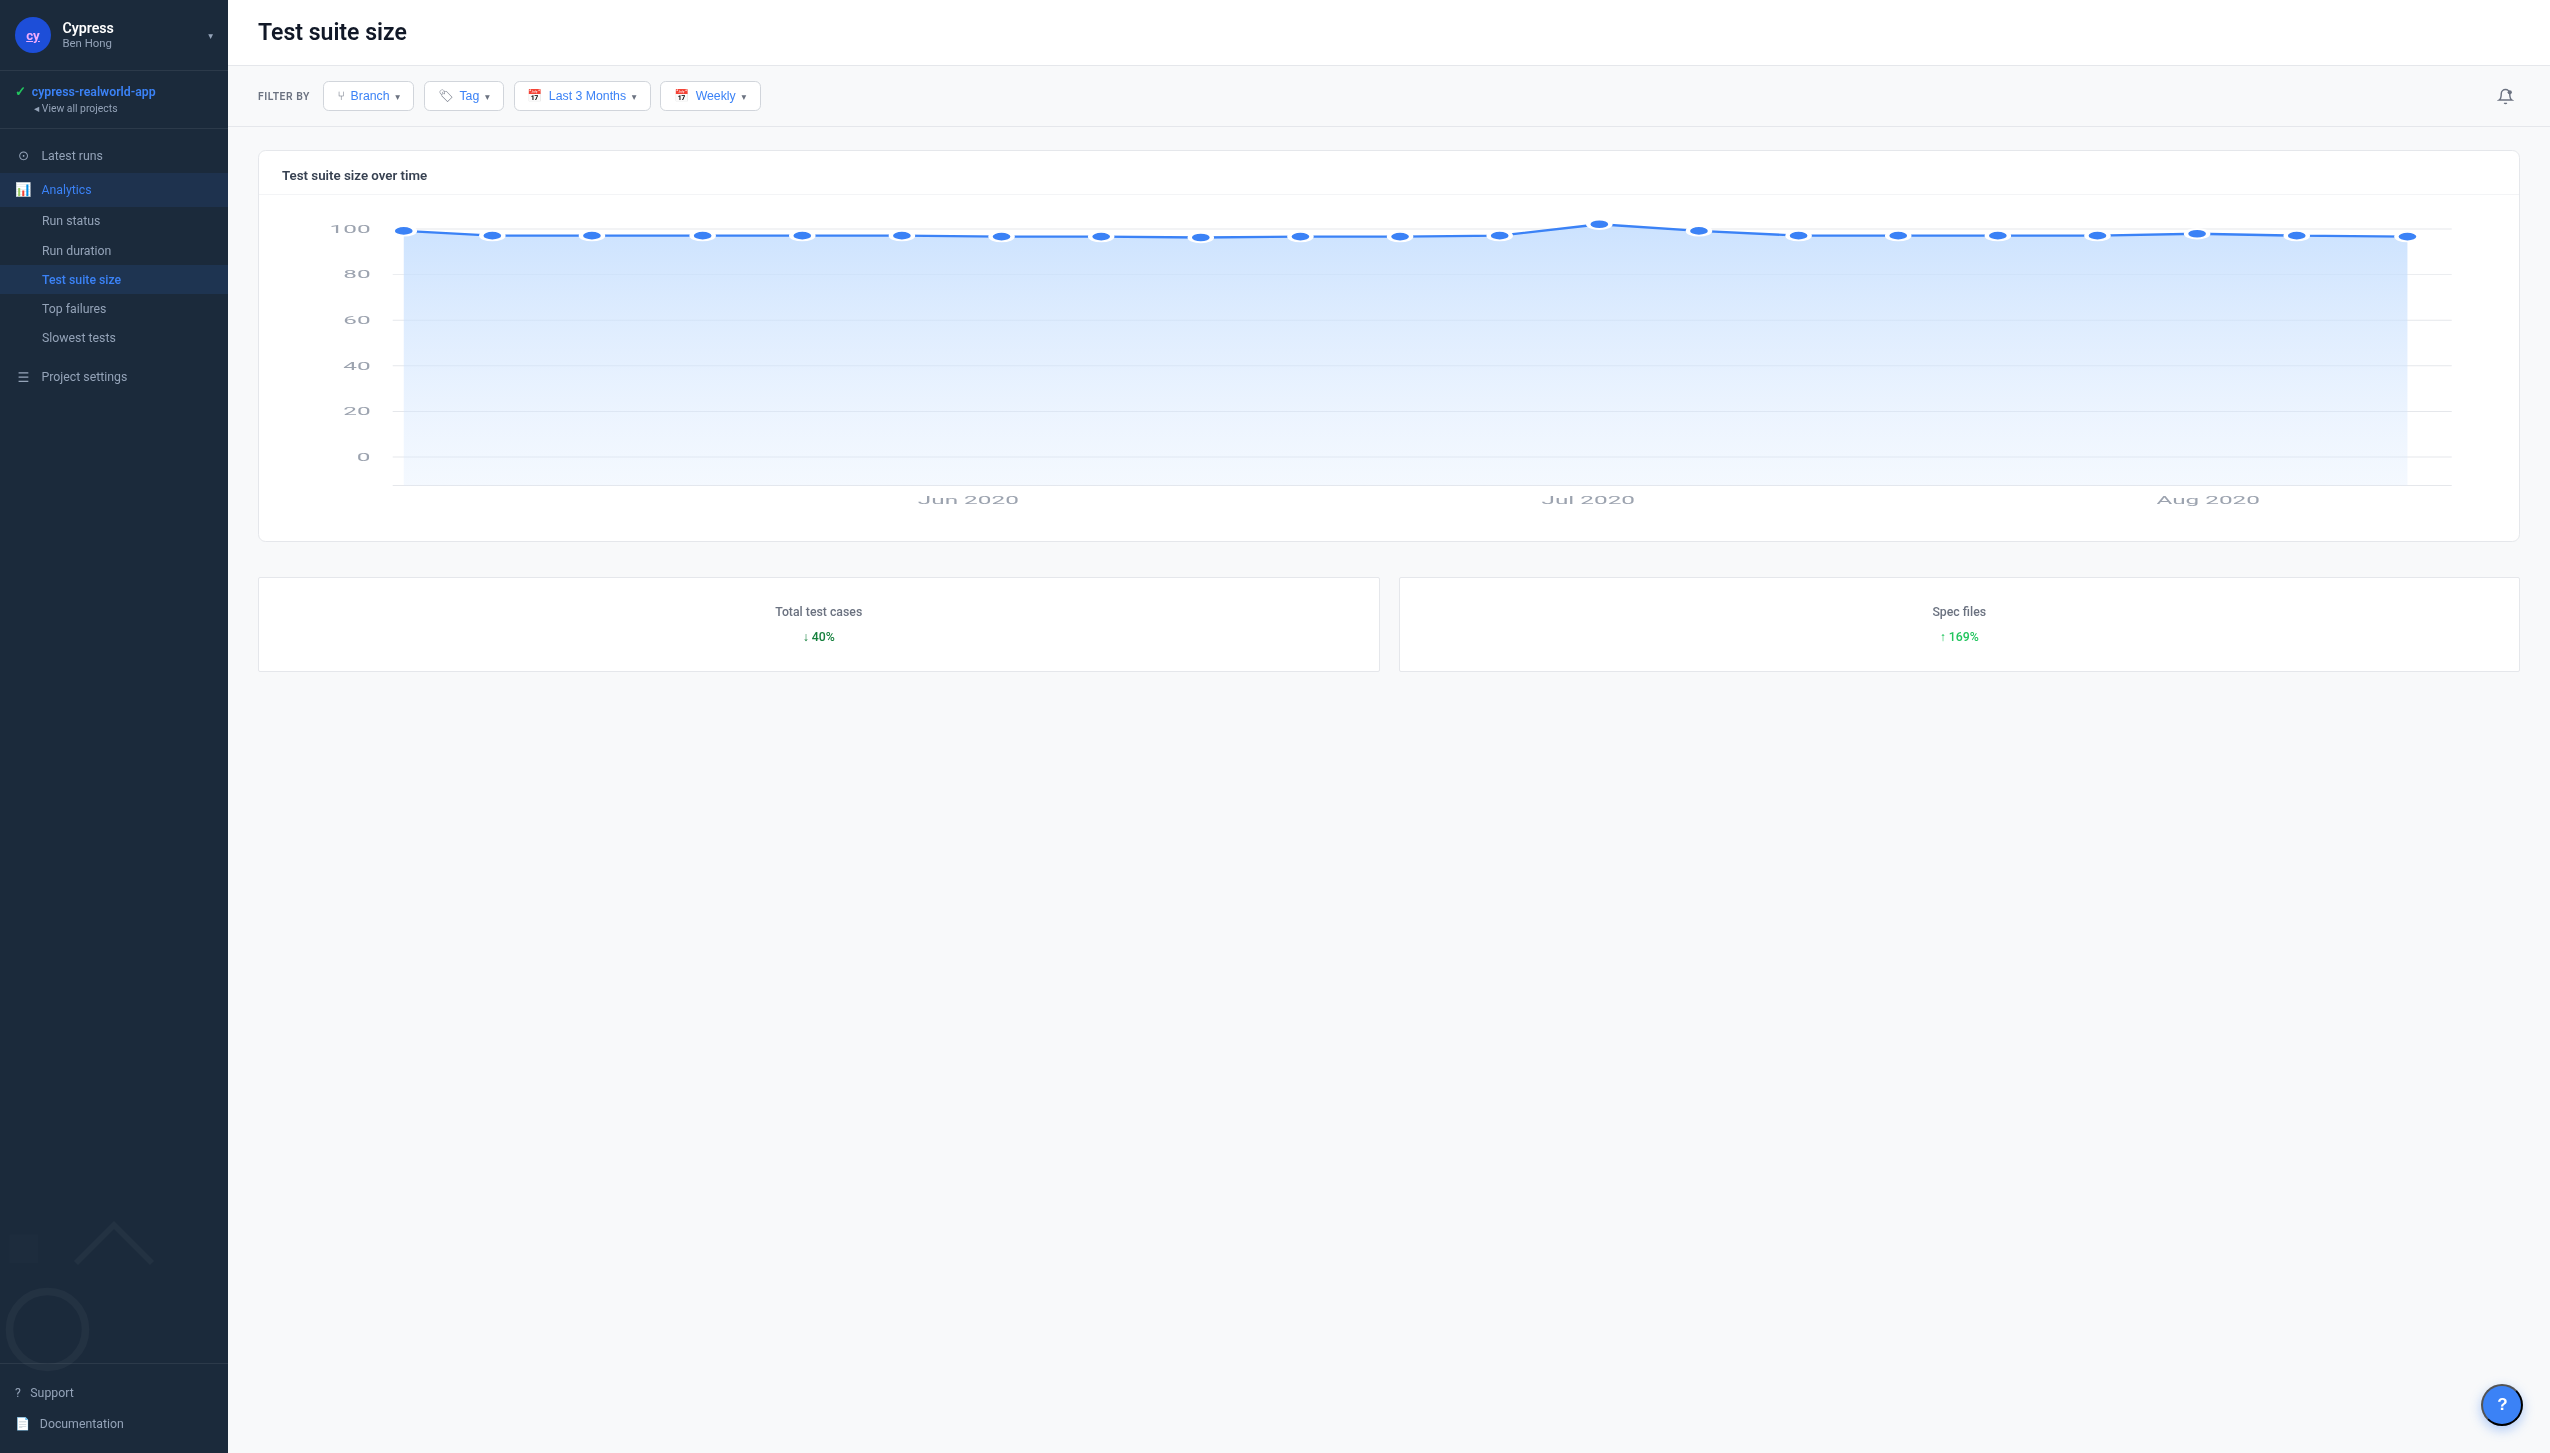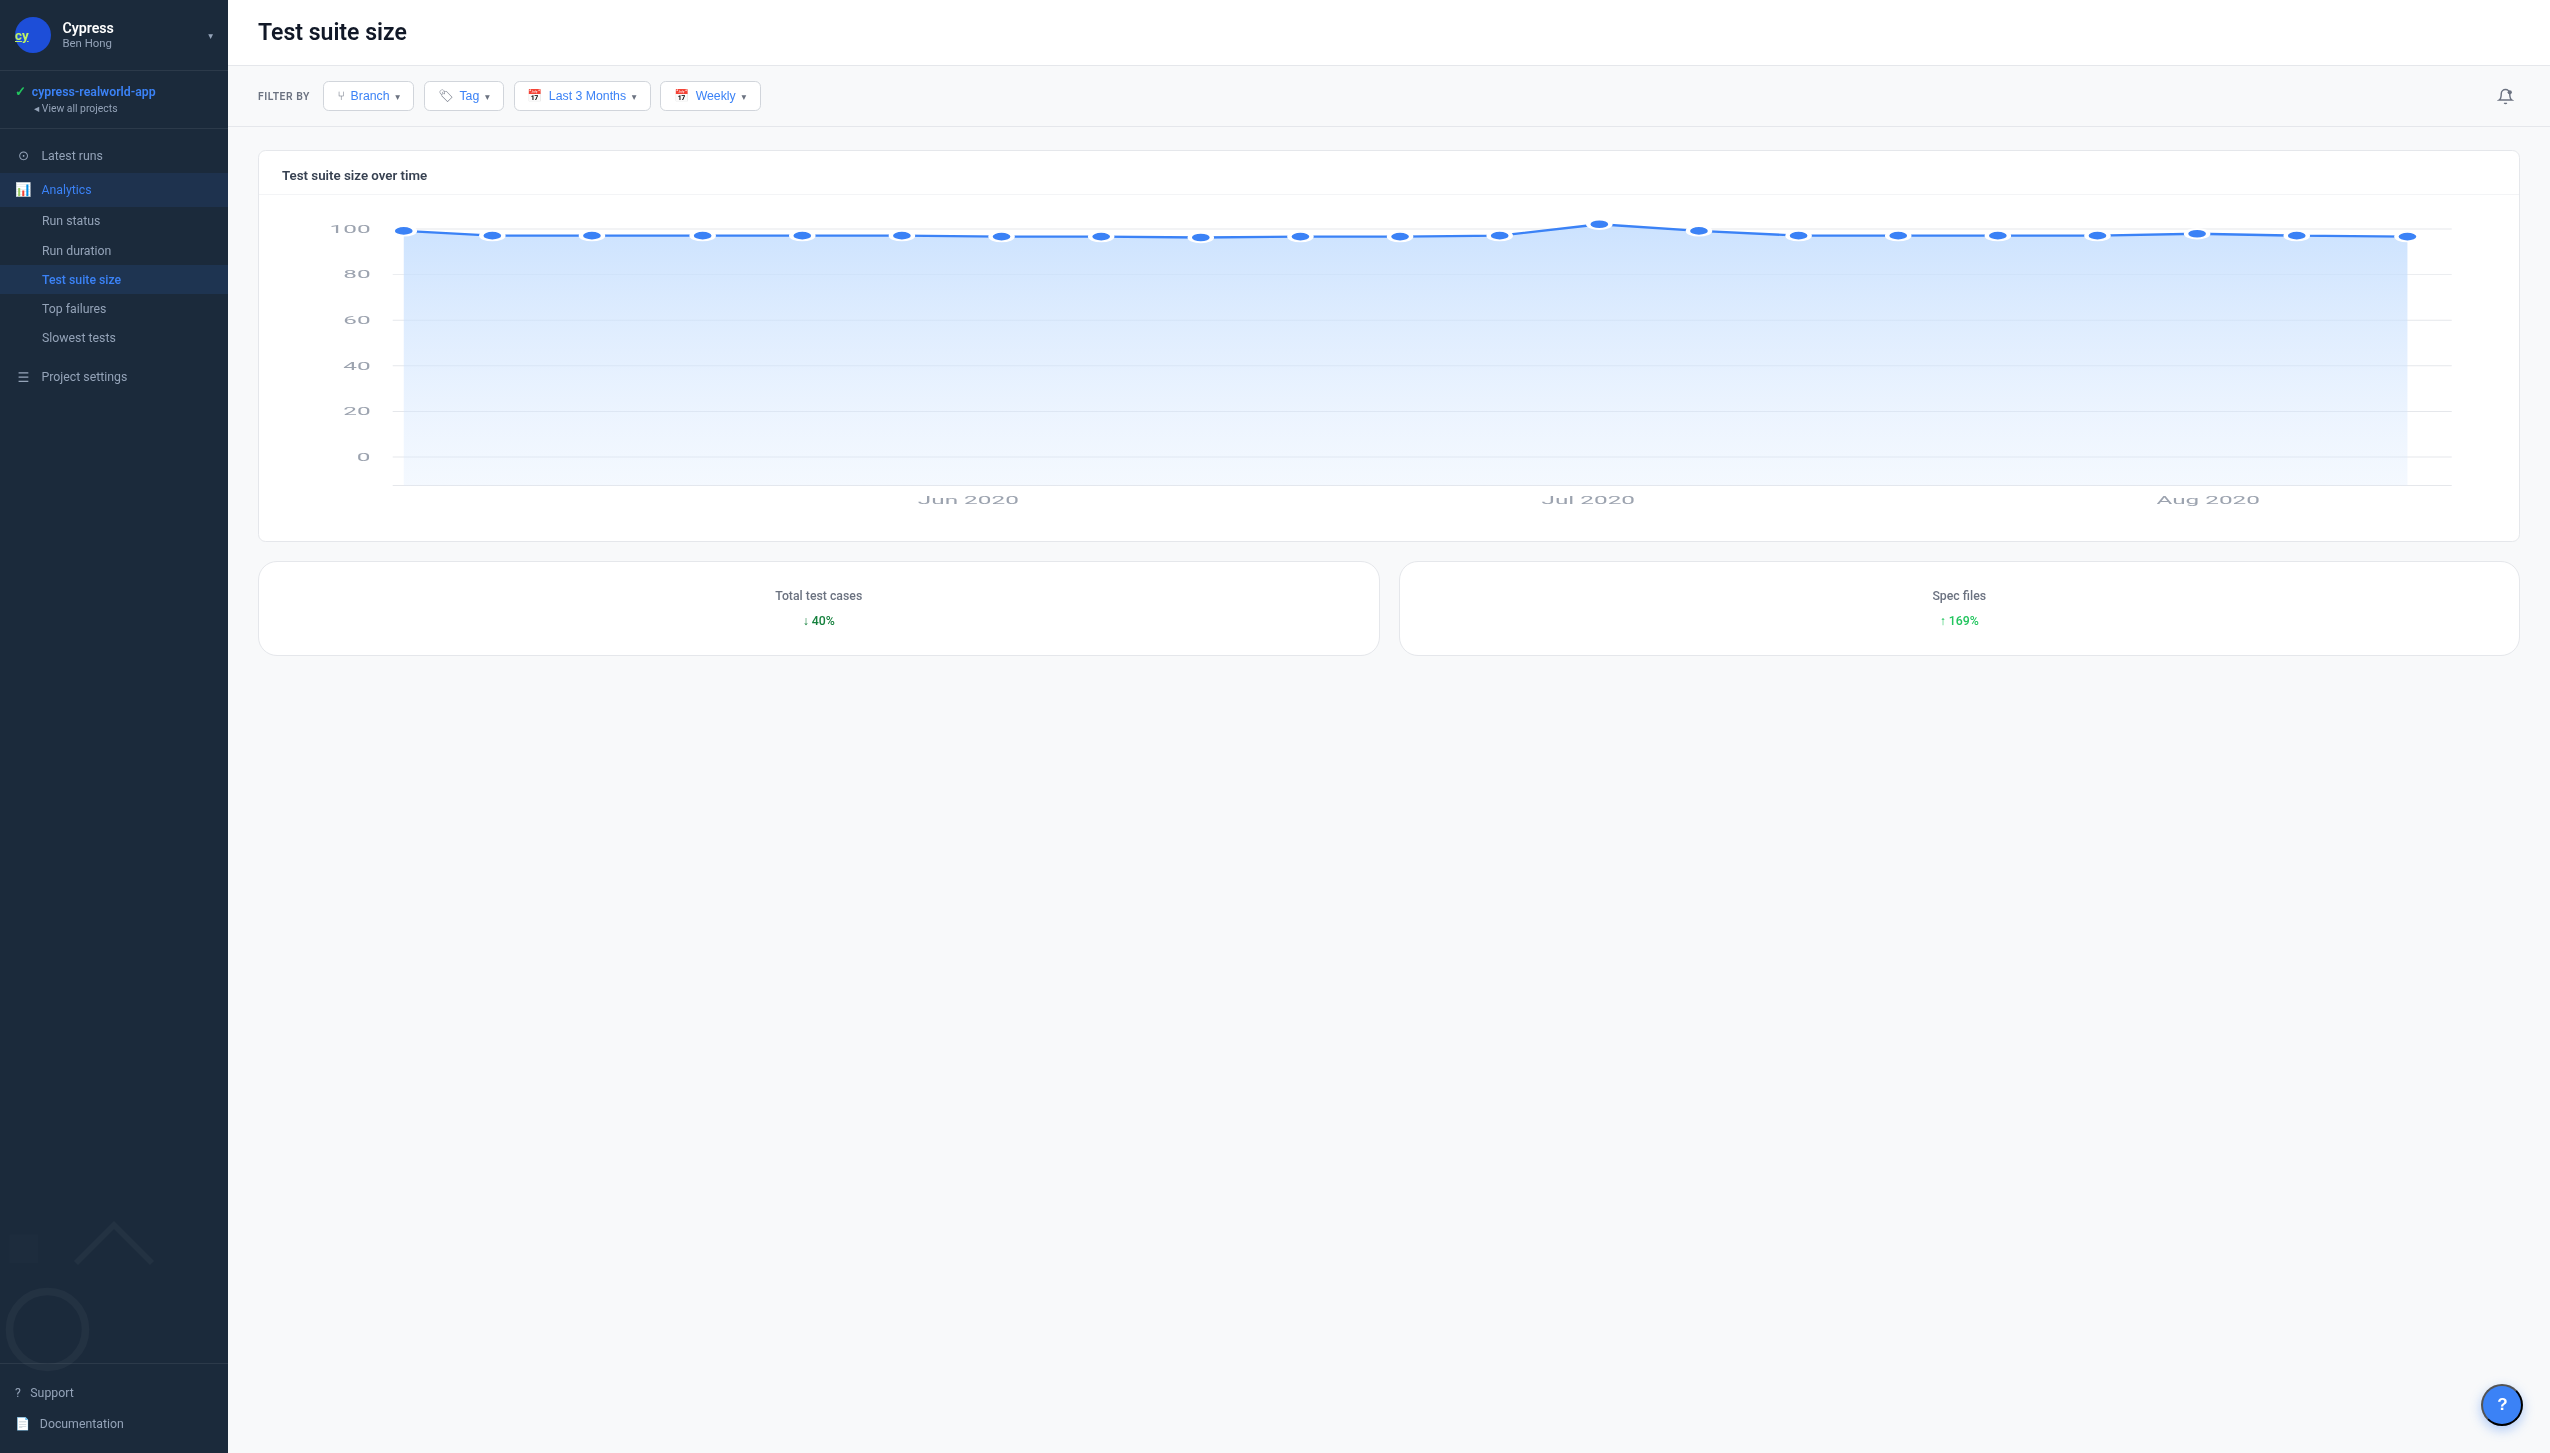--- a/index.html
+++ b/index.html
@@ -25,23 +25,24 @@
       border-bottom: 0.9px solid rgba(255,255,255,0.08);
     }
 
     .sidebar-logo {
       width: 36px;
       height: 36px;
       background: #1d4ed8;
       border-radius: 50%;
       display: flex;
       align-items: center;
+      justify-content: center;
       font-weight: bold;
       font-size: 13.3px;
-      color: #bef264;
+      color: #f0abfc;
       flex-shrink: 0;
       text-decoration: underline;
     }
 
     .sidebar-title-group { flex: 1; }
     .sidebar-app-name { font-size: 14.2px; font-weight: 600; color: #fff; }
     .sidebar-user-name { font-size: 11.4px; color: #94a3b8; }
 
     .sidebar-dropdown-icon { color: #94a3b8; font-size: 9.5px; }
 
@@ -204,24 +205,25 @@
 
     
     .stats-row {
       display: grid;
       grid-template-columns: 1fr 1fr;
       gap: 19px;
     }
 
     .stat-card {
       background: #fff;
-      border-radius: 19px;
+      border-radius: 2px;
       border: 0.9px solid #e5e7eb;
       padding: 26.6px 23px;
       text-align: center;
+      margin-top: 16px;
     }
 
     .stat-label {
       font-size: 12.3px;
       color: #6b7280;
       font-weight: 500;
       margin-bottom: 11.4px;
     }
 
     .stat-value {

